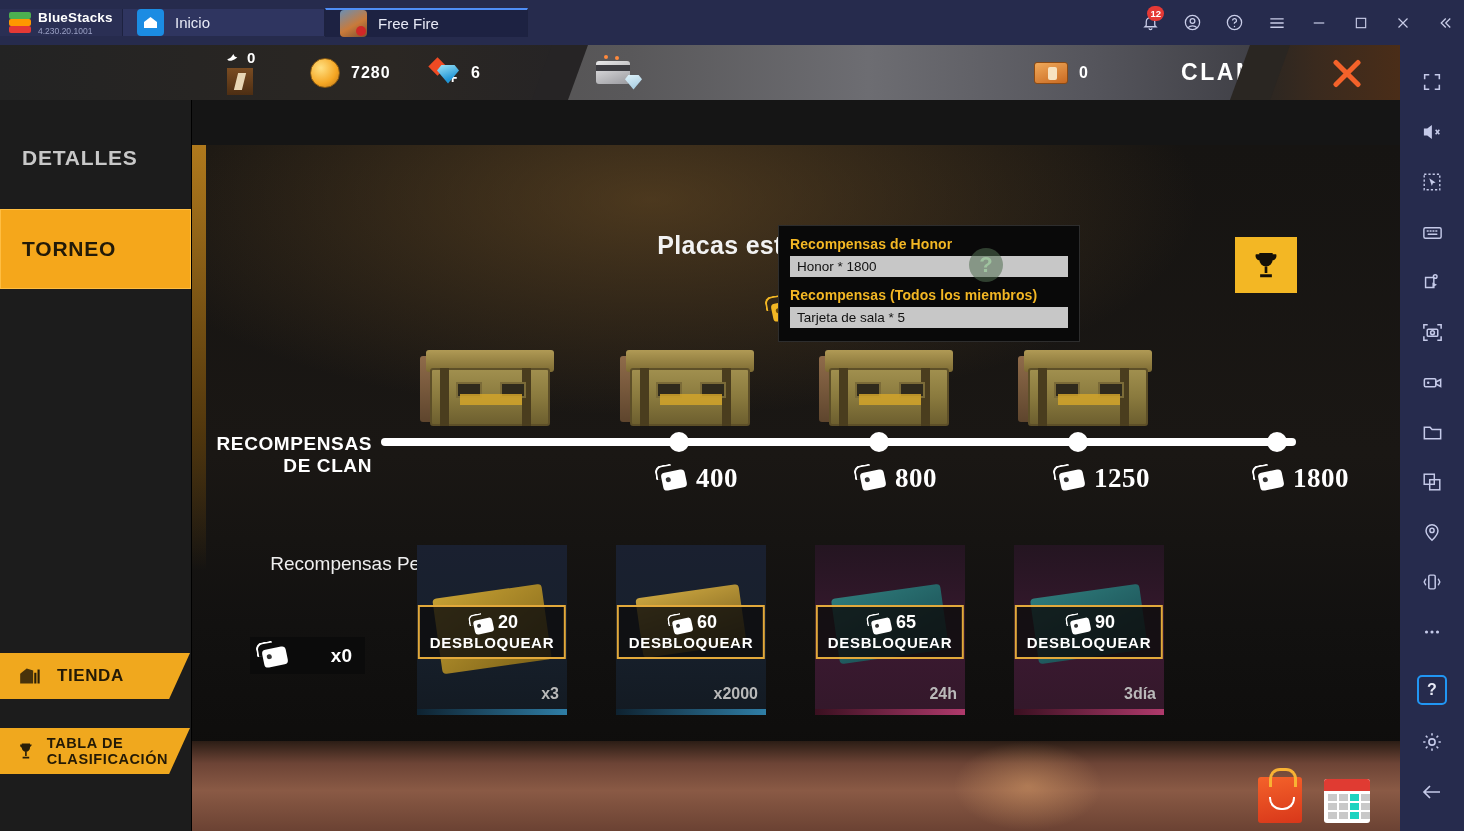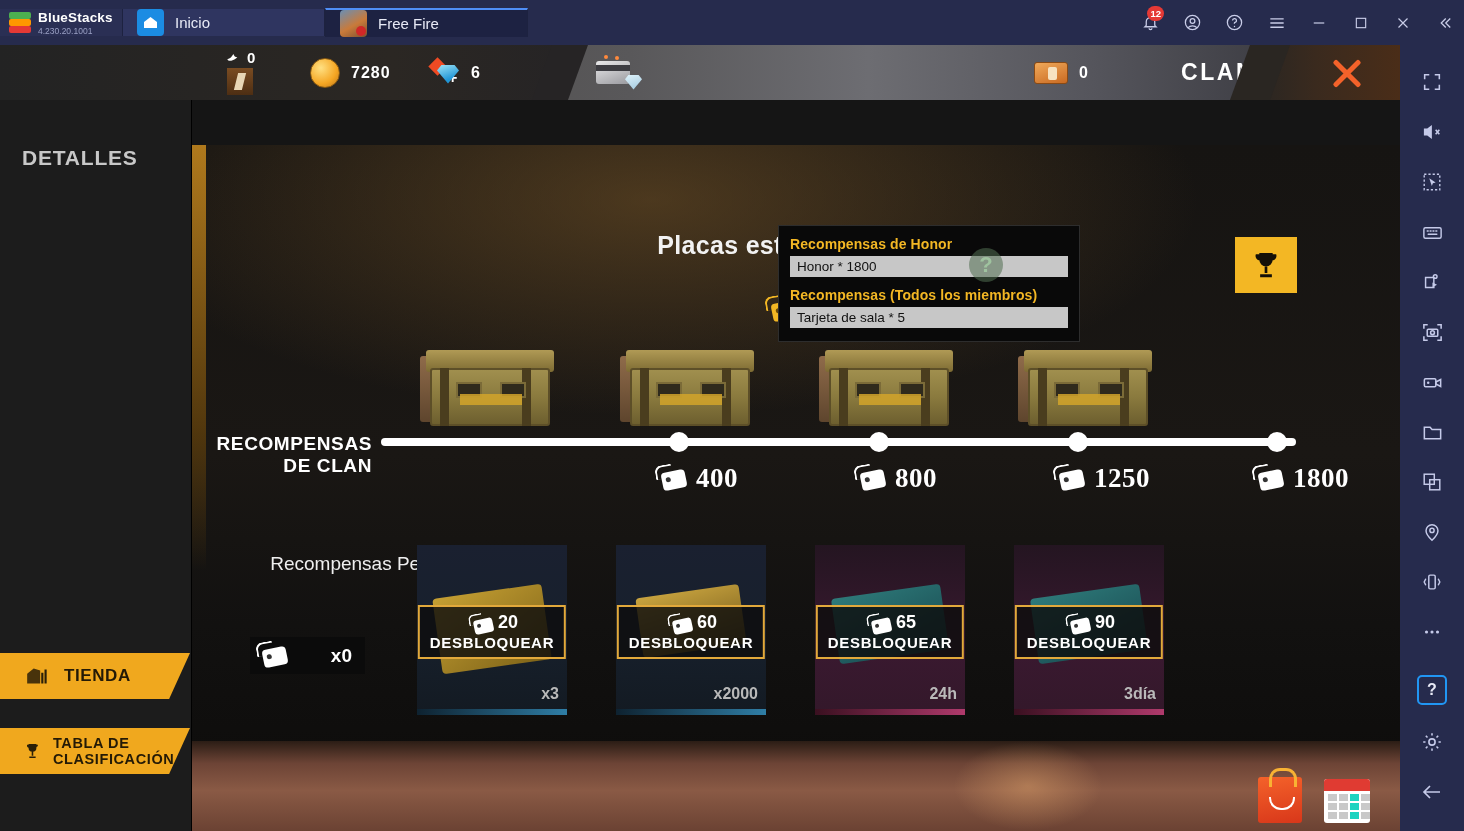--- a/index.html
+++ b/index.html
@@ -130,21 +130,21 @@
   .lmenu{ position:absolute; left:0; top:55px; width:192px; height:731px; background:#1c1c1c;
     border-right:1px solid #000;}
   .lm-item{ height:66px; display:flex; align-items:center; padding-left:22px;
     color:#c8c8c8; font-size:21px; font-weight:bold; letter-spacing:.8px; line-height:1.08;
     font-family:"Liberation Sans Narrow","Liberation Sans",sans-serif;}
   .lm-item.i1{ margin-top:25px;}
   .lm-item.i2{ height:80px; margin-top:12px;}
   .lm-item.sel{ height:80px; margin-top:18px; background:#f5a71b; color:#221a08;
     box-shadow:inset 0 0 0 1px #ffbe42;}
   .lm-btn{ position:absolute; left:0; width:190px; height:46px; background:#f0a81e;
-    display:flex; align-items:center; gap:11px; padding-left:23px;
+    display:flex; align-items:center; gap:11px; padding-left:16px;
     clip-path:polygon(0 0,100% 0,89% 100%,0 100%);}
   .lm-btn .t{ color:#241a06; font-size:17px; font-weight:bold; letter-spacing:.6px;
     font-family:"Liberation Sans Narrow","Liberation Sans",sans-serif;}
   .lm-btn.shop{ top:553px; }
   .lm-btn.rank{ top:628px; }
   .lm-btn.rank .t{ font-size:14.5px;}
 
   
   .stage{ position:absolute; left:192px; top:100px; width:1208px; height:686px;
     background:
@@ -476,20 +476,21 @@
 
       <div class="clan-title">CLAN</div>
 
       <div class="close-wrap">
         <span class="close-x"></span>
       </div>
     </div>
 
     <div class="lmenu">
       <div class="lm-item i1">DETALLES</div>
+      <div class="lm-item sel">TORNEO</div>
 
       <div class="lm-btn shop">
         <svg width="30" height="26" viewBox="0 0 24 24" fill="#2a1f08">
             <path d="M2 10l6-5 6 2v12H2z" opacity=".85"></path>
             <path d="M15 9h2v10h-2zM18 6h2v13h-2z"></path>
           </svg>
         <span class="t">TIENDA</span>
       </div>
 
       <div class="lm-btn rank">

